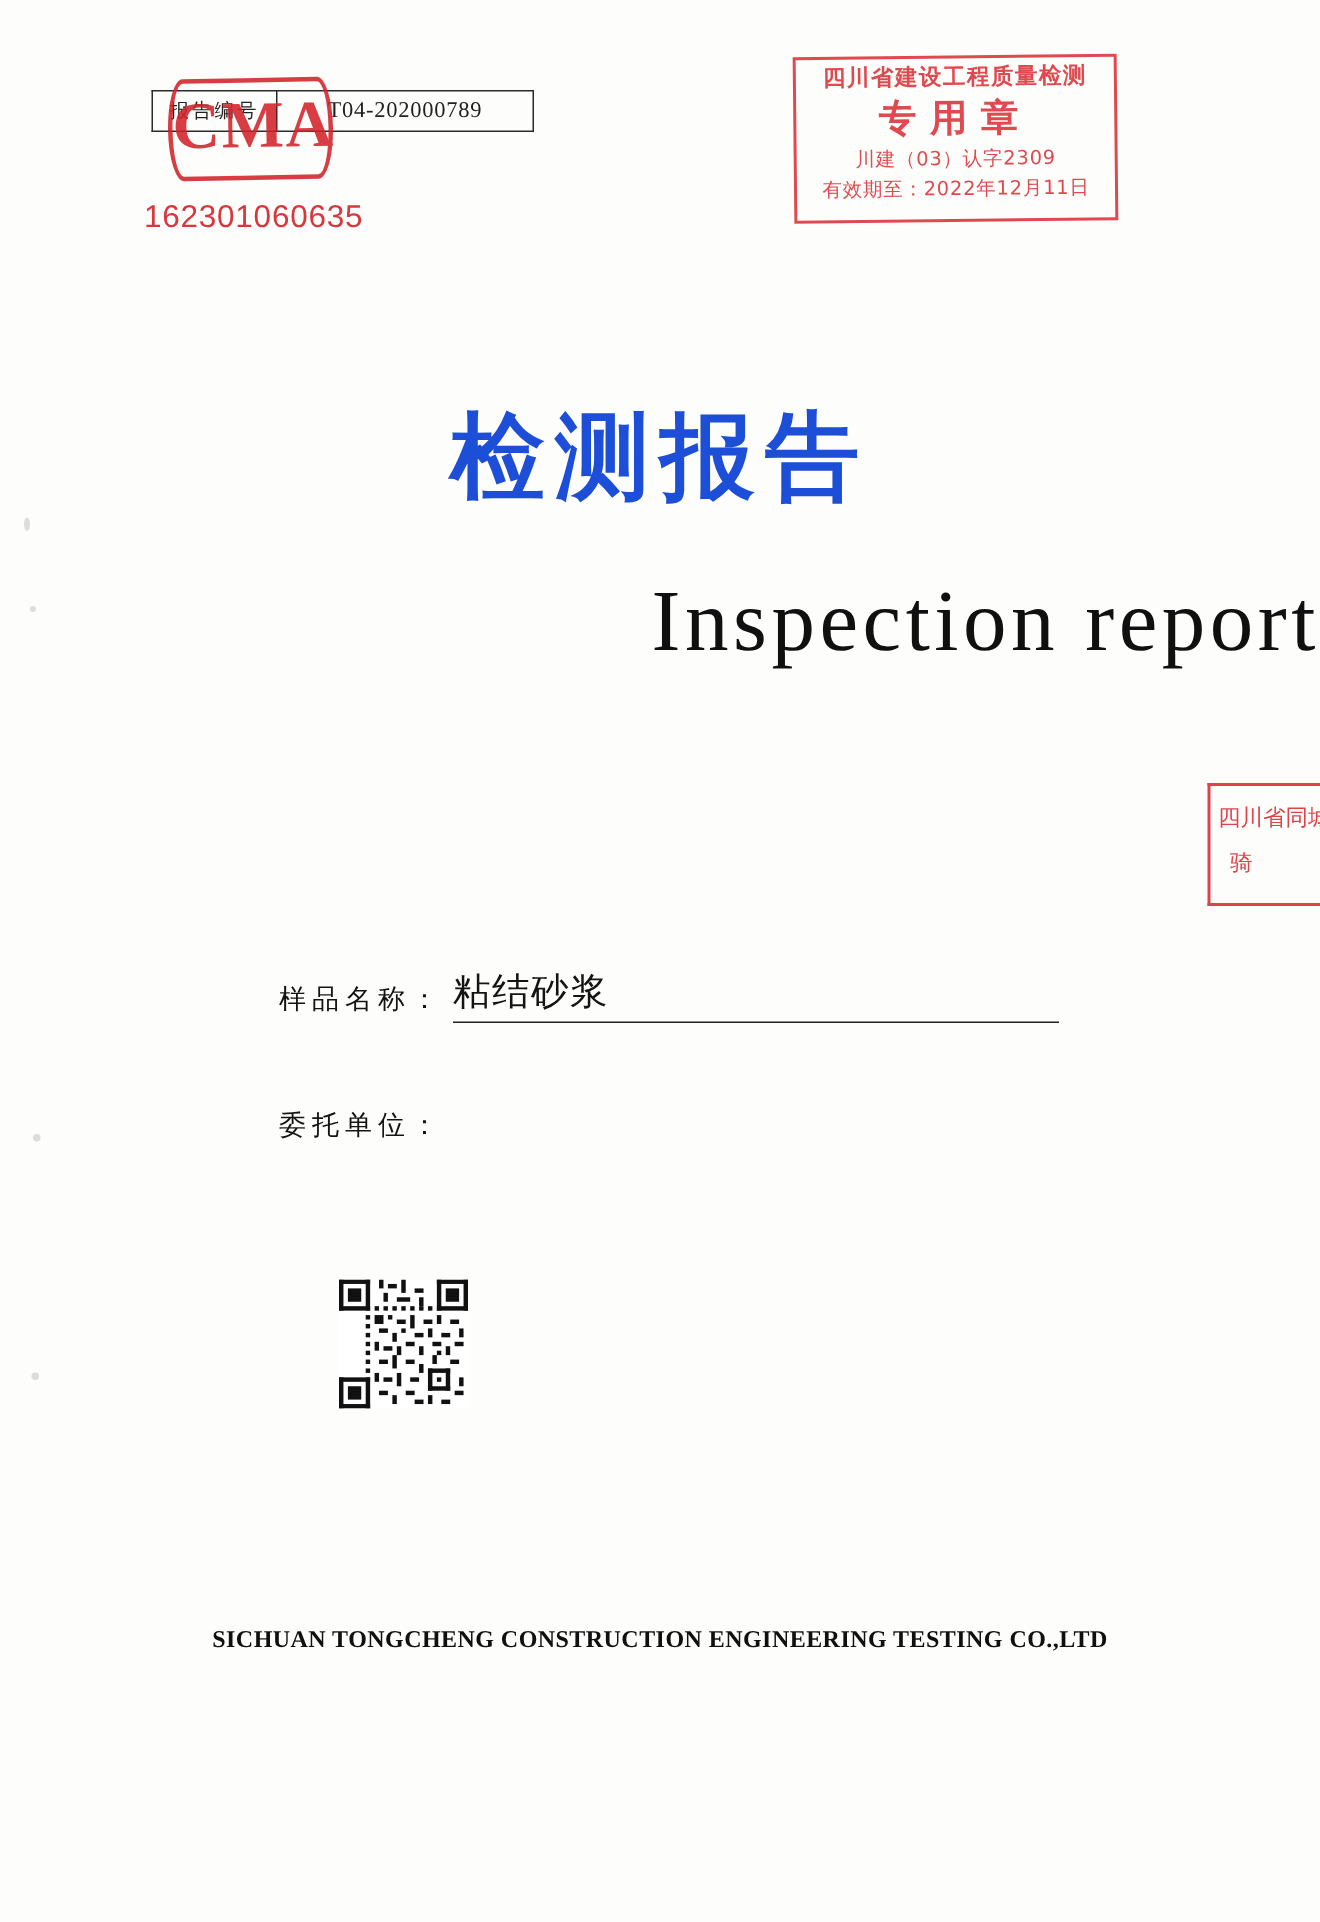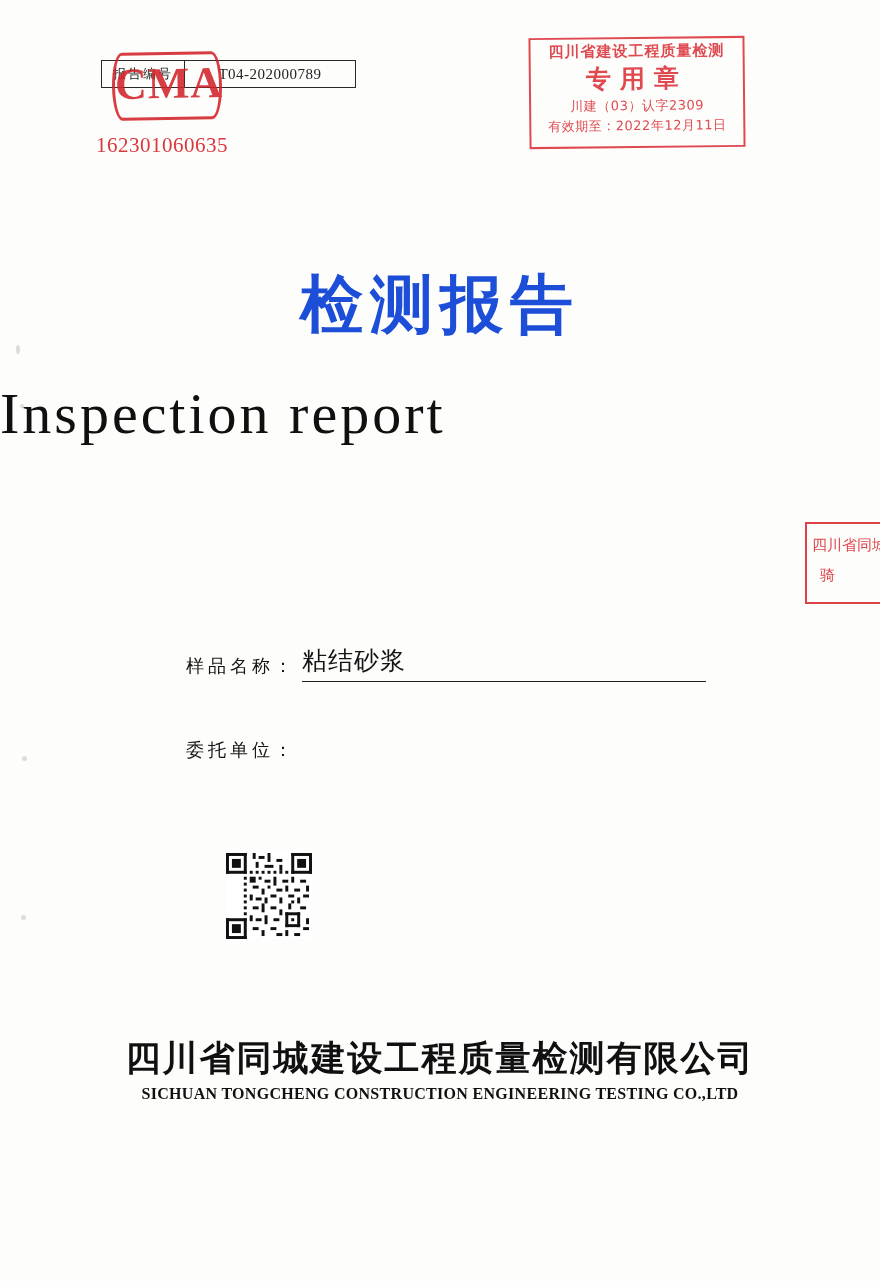--- a/index.html
+++ b/index.html
@@ -73,21 +73,21 @@
     text-align: center;
     line-height: 58px;
     opacity: 0.88;
     transform: rotate(-1deg);
   }
   .cma-code {
     position: absolute;
     left: 96px;
     top: 133px;
     color: #d2232a;
-    font-family: Liberation Serif, serif;
+    font-family: Liberation Sans, sans-serif;
     font-size: 21px;
     letter-spacing: 0.5px;
     opacity: 0.9;
   }
 
   
   .big-stamp {
     position: absolute;
     left: 529px;
     top: 37px;
@@ -153,21 +153,21 @@
     font-family: "DejaVu Sans", sans-serif;
     font-weight: bold;
     font-size: 63px;
     letter-spacing: 7px;
     color: #1d4ed8;
   }
   .title-en {
     position: absolute;
     left: 0; right: 0;
     top: 380px;
-    text-align: left;
+    text-align: right;
     font-family: "Liberation Serif", serif;
     font-size: 58px;
     letter-spacing: 3px;
     color: #101010;
   }
 
   
   .fields {
     position: absolute;
     left: 186px;
@@ -376,16 +376,15 @@
         <rect x="15" y="25" width="2" height="1"></rect>
       <rect x="17" y="27" width="2" height="1"></rect>
         <rect x="20" y="26" width="1" height="2"></rect>
       <rect x="23" y="27" width="2" height="1"></rect>
         <rect x="26" y="25" width="2" height="1"></rect>
       <rect x="27" y="22" width="1" height="2"></rect>
         <rect x="22" y="16" width="1" height="1"></rect>
     </g>
   </svg>
 
-  <div class="foot-cn">四川省同城建设工程质量检测有限公司</div>
   <div class="foot-en">SICHUAN TONGCHENG CONSTRUCTION ENGINEERING TESTING CO.,LTD</div>
 
 </div>
 
 </body></html>

